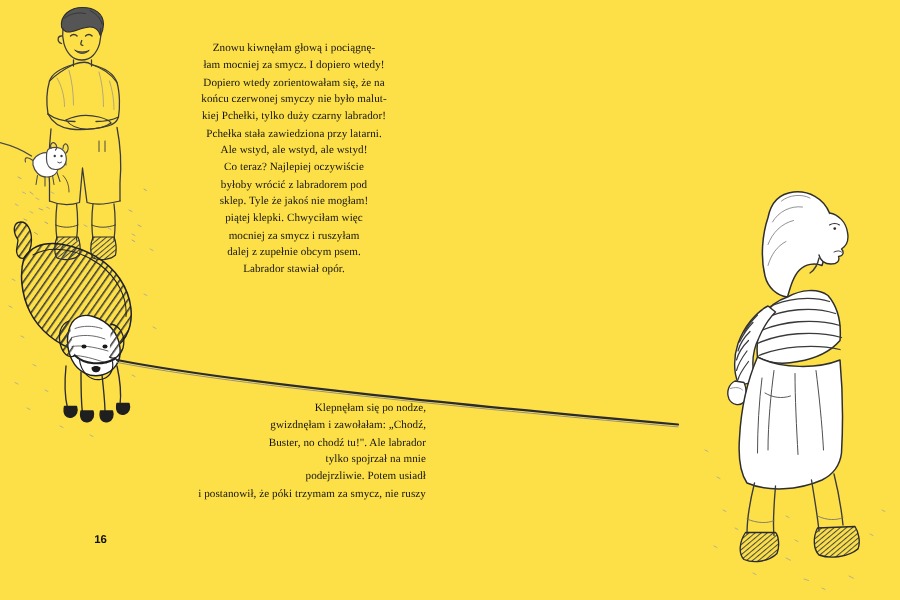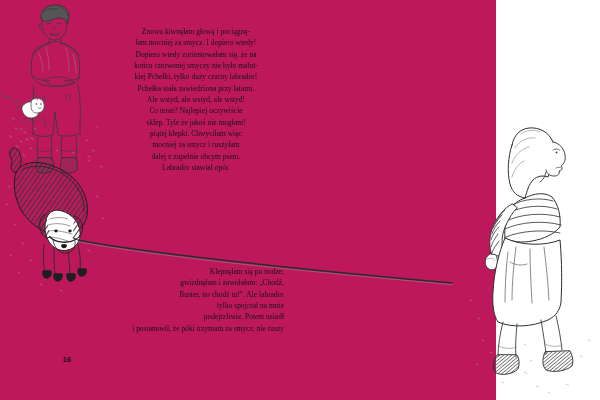--- a/index.html
+++ b/index.html
@@ -9,23 +9,23 @@
   }
   body {
     width: 600px;
     height: 400px;
     overflow: hidden;
     font-family: "Liberation Serif", "DejaVu Serif", serif;
     color: #1a1a1a;
   }
   #spread {
     position: relative;
-    width: 496px;
+    width: 600px;
     height: 400px;
-    background: #be185d;
+    background: #fde047;
   }
 
   
   .page {
     position: absolute;
     top: 0;
     height: 400px;
     width: 300px;
   }
   .page-left  { left: 0; }
@@ -348,20 +348,21 @@
 
     <div class="textblock tb-left-top">
       <p>Znowu kiwnęłam głową i pociągnę-</p>
       <p>łam mocniej za smycz. I dopiero wtedy!</p>
       <p>Dopiero wtedy zorientowałam się, że na</p>
       <p>końcu czerwonej smyczy nie było malut-</p>
       <p>kiej Pchełki, tylko duży czarny labrador!</p>
       <p>Pchełka stała zawiedziona przy latarni.</p>
       <p>Ale wstyd, ale wstyd, ale wstyd!</p>
       <p>Co teraz? Najlepiej oczywiście</p>
+      <p>byłoby wrócić z labradorem pod</p>
       <p>sklep. Tyle że jakoś nie mogłam!</p>
       <p>piątej klepki. Chwyciłam więc</p>
       <p>mocniej za smycz i ruszyłam</p>
       <p>dalej z zupełnie obcym psem.</p>
       <p>Labrador stawiał opór.</p>
     </div>
 
     <div class="textblock tb-left-bottom">
       <p>Klepnęłam się po nodze,</p>
       <p>gwizdnęłam i zawołałam: „Chodź,</p>

